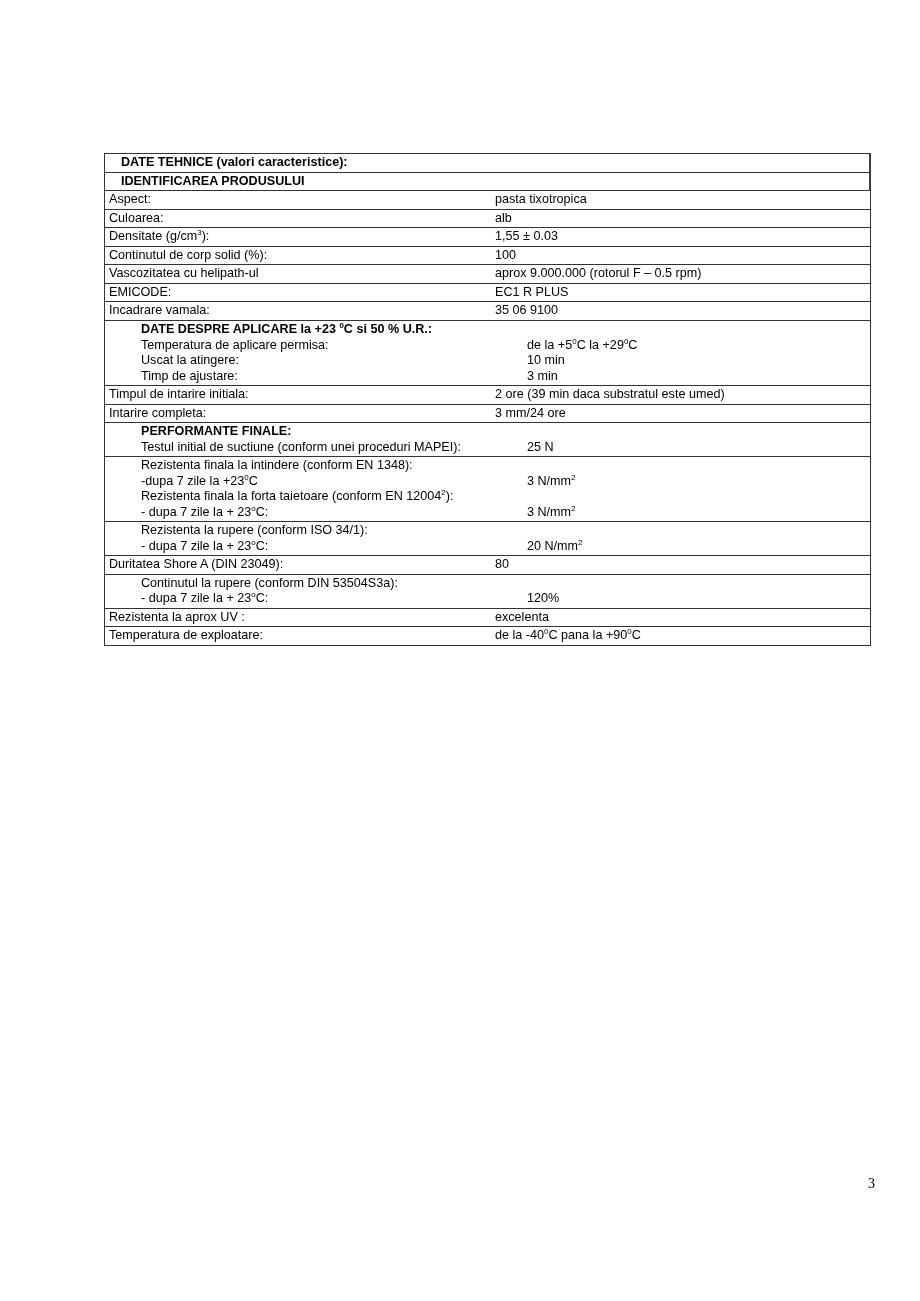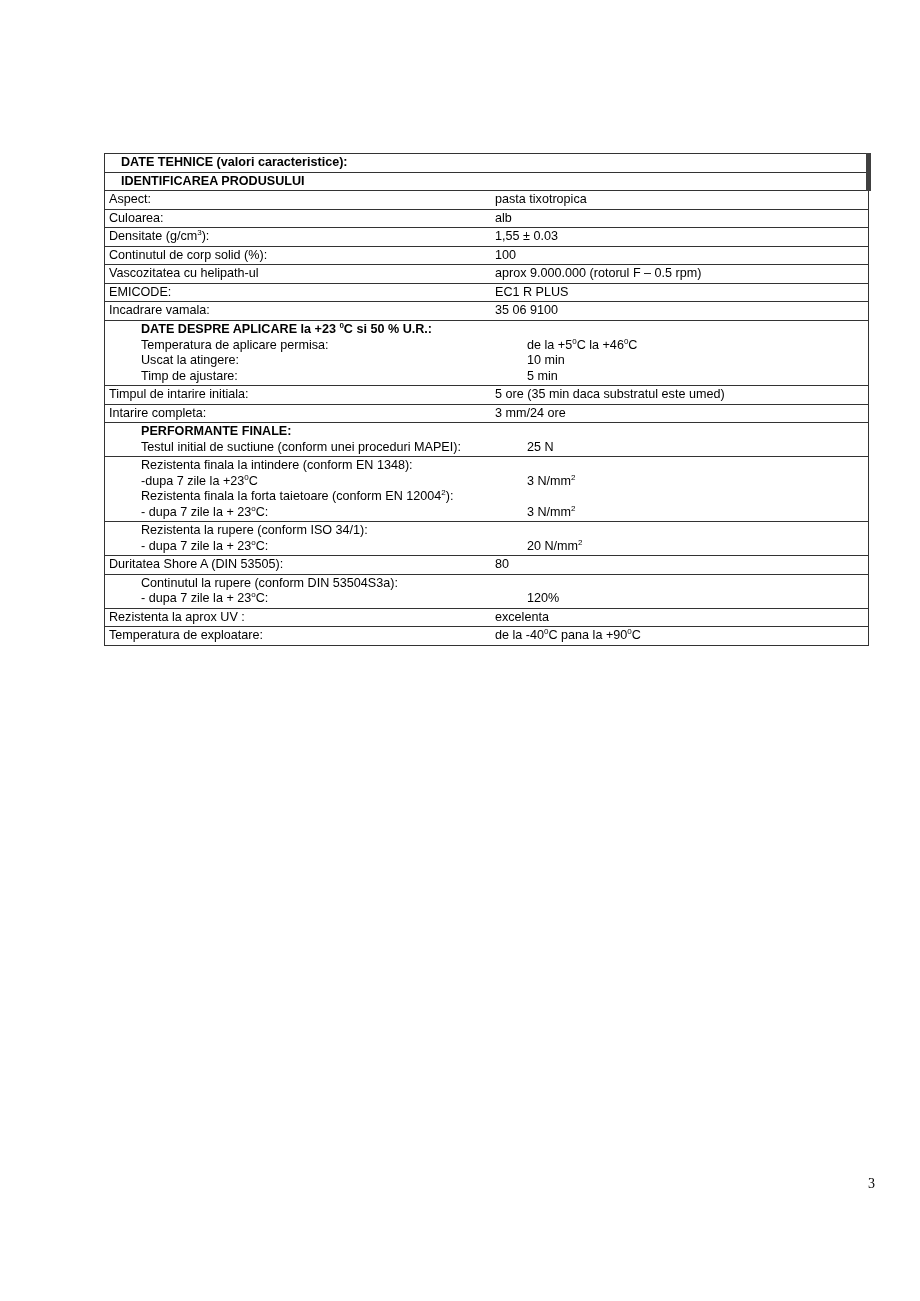--- a/index.html
+++ b/index.html
@@ -12,21 +12,21 @@
     position: absolute; left: 104px; top: 153px; width: 767px;
     border-collapse: collapse; font-size: 12.6px; line-height: 15.5px;
   }
   .sheet td {
     border: 1px solid #333;
     padding: 1px 4px 1px 4px;
     vertical-align: top;
   }
   .sheet td.l { width: 371px; border-right: none; }
   .sheet td.r { border-left: none; padding-left: 11px; }
-  .sheet tr.full td { border-right: 5px solid #404040; padding-left: 16px; }
+  .sheet tr.full td { border-right: 2px solid #404040; padding-left: 16px; }
   .b { font-weight: bold; }
   .line { display: block; white-space: nowrap; padding-left: 32px; }
   .blank { display: block; height: 15.5px; }
   sup { font-size: 8px; line-height: 0; vertical-align: 5px; }
   .tall { display: block; height: 16px; }
   .pagenum {
     position: absolute; left: 868px; top: 1176px;
     font-family: "Liberation Serif", serif; font-size: 14px;
   }
 </style>
@@ -72,28 +72,28 @@
 
   <tr>
     <td class="l">
       <span class="line b tall"><span>DATE DESPRE APLICARE la +23 </span><sup>0</sup><span>C si 50 % U.R.:</span></span>
       <span class="line">Temperatura de aplicare permisa:</span>
       <span class="line">Uscat la atingere:</span>
       <span class="line">Timp de ajustare:</span>
     </td>
     <td class="r">
       <span class="blank tall"></span>
-      <span class="line"><span>de la +5</span><sup>0</sup><span>C la +46</span><sup>0</sup><span>C</span></span>
+      <span class="line"><span>de la +5</span><sup>0</sup><span>C la +29</span><sup>0</sup><span>C</span></span>
       <span class="line">10 min</span>
-      <span class="line">5 min</span>
+      <span class="line">3 min</span>
     </td>
   </tr>
   <tr>
     <td class="l">Timpul de intarire initiala:</td>
-    <td class="r">5 ore (35 min daca substratul este umed)</td>
+    <td class="r">2 ore (39 min daca substratul este umed)</td>
   </tr>
   <tr>
     <td class="l">Intarire completa:</td>
     <td class="r">3 mm/24 ore</td>
   </tr>
 
   <tr>
     <td class="l">
       <span class="line b">PERFORMANTE FINALE:</span>
       <span class="line">Testul initial de suctiune (conform unei proceduri MAPEI):</span>
@@ -121,21 +121,21 @@
     <td class="l">
       <span class="line">Rezistenta la rupere (conform ISO 34/1):</span>
       <span class="line"><span>- dupa 7 zile la + 23</span><sup>o</sup><span>C:</span></span>
     </td>
     <td class="r">
       <span class="blank"></span>
       <span class="line"><span>20 N/mm</span><sup>2</sup></span>
     </td>
   </tr>
   <tr>
-    <td class="l">Duritatea Shore A (DIN 53505):</td>
+    <td class="l">Duritatea Shore A (DIN 23049):</td>
     <td class="r">80</td>
   </tr>
   <tr>
     <td class="l">
       <span class="line">Continutul la rupere (conform DIN 53504S3a):</span>
       <span class="line"><span>- dupa 7 zile la + 23</span><sup>o</sup><span>C:</span></span>
     </td>
     <td class="r">
       <span class="blank"></span>
       <span class="line">120%</span>

